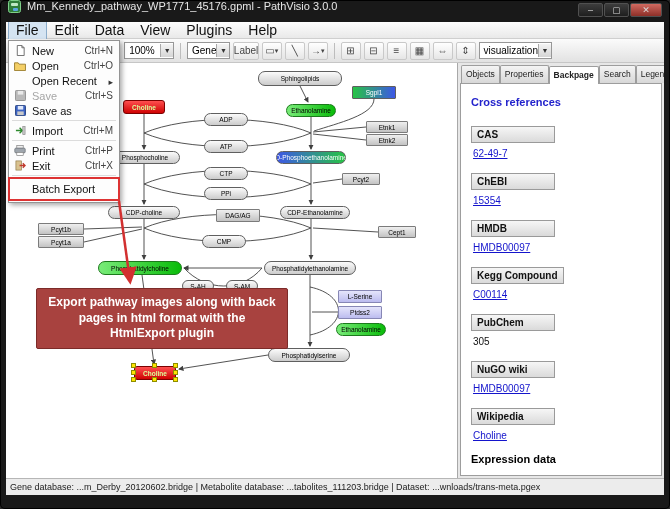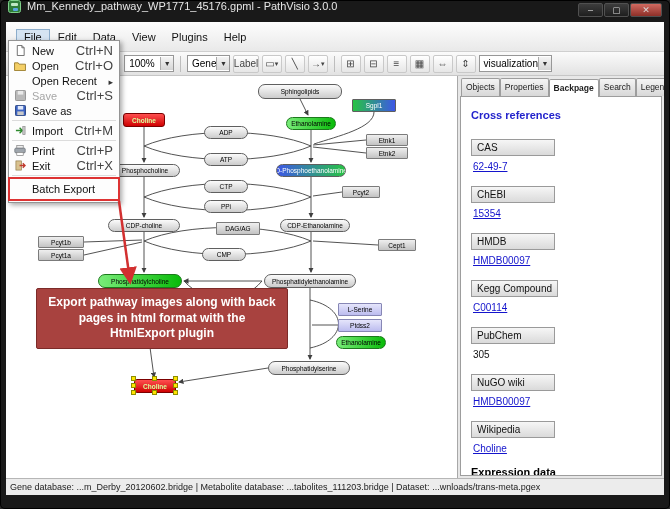--- a/index.html
+++ b/index.html
@@ -9,21 +9,21 @@
   
   #titlebar{position:absolute;left:0;top:0;right:0;height:22px;display:flex;align-items:flex-start;padding:0 8px;gap:6px}
   #title{color:#e6e6e6;font-size:11px;white-space:nowrap}
   .winbtns{position:absolute;right:8px;top:3px;display:flex;gap:1px}
   .winbtn{width:25px;height:14px;border:1px solid #505050;border-radius:2px;color:#d8d8d8;font-size:9px;line-height:12px;text-align:center;background:linear-gradient(#3d3d3d,#1f1f1f)}
   .winbtn.close{background:linear-gradient(#d06a60,#8d2f28);width:32px}
 
   
   #app{position:absolute;left:6px;right:6px;top:22px;bottom:14px;background:#f0f0f0;display:flex;flex-direction:column;overflow:hidden}
 
-  #menubar{height:30px;background:linear-gradient(#fdfdfd,#e9e9e9);border-bottom:1px solid #cfcfcf;display:flex;align-items:center;font-size:11px;color:#111;padding-left:10px;flex:0 0 auto}
+  #menubar{height:17px;background:linear-gradient(#fdfdfd,#e9e9e9);border-bottom:1px solid #cfcfcf;display:flex;align-items:center;font-size:14px;color:#111;padding-left:2px;flex:0 0 auto}
   .menu-btn{padding:1px 7px;border:1px solid transparent}
   .menu-btn.active{background:#d5e4f2;border:1px solid #8cadcb}
 
   #toolbar{height:24px;background:linear-gradient(#fbfbfb,#e2e2e2);border-bottom:1px solid #c6c6c6;display:flex;align-items:center;gap:3px;padding:0 4px;font-size:10px;flex:0 0 auto}
   .tbtn{min-width:20px;height:18px;display:flex;align-items:center;justify-content:center;border:1px solid #c9c9c9;border-radius:2px;background:linear-gradient(#fff,#e6e6e6);color:#444;font-size:10px;padding:0 2px}
   .tsep{width:1px;height:16px;background:#bdbdbd;margin:0 3px}
   .tlabel{color:#222;margin:0 2px}
   .combo{display:flex;align-items:center;border:1px solid #979797;background:#fff;height:17px;font-size:10px;padding-left:4px}
   .combo .arrow{width:13px;height:13px;background:linear-gradient(#f4f4f4,#d5d5d5);border-left:1px solid #aaa;margin-left:5px;font-size:7px;display:flex;align-items:center;justify-content:center;color:#333}
 
@@ -42,33 +42,33 @@
   .handle{position:absolute;width:5px;height:5px;background:#ffe400;border:1px solid #8d8d00;z-index:4}
 
   
   #rightpanel{flex:1;background:#e7e7e7;display:flex;flex-direction:column;min-width:0}
   #tabs{display:flex;padding:2px 2px 0 3px;gap:0;font-size:8.5px;flex:0 0 auto}
   .tab{padding:3px 4px 2px 4px;background:linear-gradient(#f4f4f4,#d8d8d8);border:1px solid #9d9d9d;border-bottom:none;border-radius:2px 2px 0 0;color:#222;white-space:nowrap}
   .tab.active{background:#fff;position:relative;top:1px;padding-bottom:4px;font-weight:bold}
   #panelbody{flex:1;background:#fff;border:1px solid #9d9d9d;margin:0 2px 2px 2px;padding:8px 10px;overflow:hidden}
   #xref-heading{color:#2323cc;font-weight:bold;font-size:11px;margin:4px 0 16px}
   .xref-section{margin-bottom:2px}
-  .xref-header{display:inline-block;min-width:84px;background:linear-gradient(#f6f6f6,#dadada);border:1px solid #9a9a9a;font-weight:normal;font-size:10px;color:#111;padding:2px 5px;margin-bottom:5px}
+  .xref-header{display:inline-block;min-width:84px;background:linear-gradient(#f6f6f6,#dadada);border:1px solid #9a9a9a;font-weight:bold;font-size:10px;color:#111;padding:2px 5px;margin-bottom:5px}
   .xref-value{font-size:10px;color:#111;margin:0 0 12px 2px}
   .xref-value.link{color:#1414cc;text-decoration:underline;cursor:pointer}
   #expr-heading{font-weight:bold;font-size:11px;color:#000;margin-top:4px}
 
   #statusbar{height:17px;background:#ececec;border-top:1px solid #b6b6b6;font-size:9px;color:#222;display:flex;align-items:center;padding:0 4px;white-space:nowrap;overflow:hidden;flex:0 0 auto}
 
   
   #filemenu{position:absolute;left:2px;top:18px;width:112px;background:#fdfdfd;border:1px solid #949494;box-shadow:2px 2px 5px rgba(0,0,0,.35);z-index:20;padding:2px 0;font-size:11px}
   .fm-item{display:flex;align-items:center;height:15px;padding:0 6px 0 4px;gap:5px;color:#111}
   .fm-item .ico{width:14px;display:flex;justify-content:center;align-items:center}
   .fm-label{flex:1;white-space:nowrap}
-  .fm-short{color:#444;font-size:13px}
+  .fm-short{color:#444;font-size:10px}
   .fm-item.disabled{color:#a6a6a6}
   .fm-sep{height:1px;background:#dcdcdc;margin:2px 3px}
   .fm-item.highlighted{outline:2px solid #dd3333;outline-offset:-1px;height:22px}
   .fm-sub::after{content:"▸";font-size:9px;color:#333}
 
   
   #annotation{position:absolute;left:30px;top:266px;width:252px;background:#a8423f;border:1px solid #7c2b29;border-radius:2px;color:#fff;font-weight:bold;font-size:12px;text-align:center;padding:6px 8px;z-index:19;line-height:1.3}
   #annotation .hl{color:#ffffff}
 
   #overlay-arrow{position:absolute;inset:0;z-index:21;pointer-events:none}

